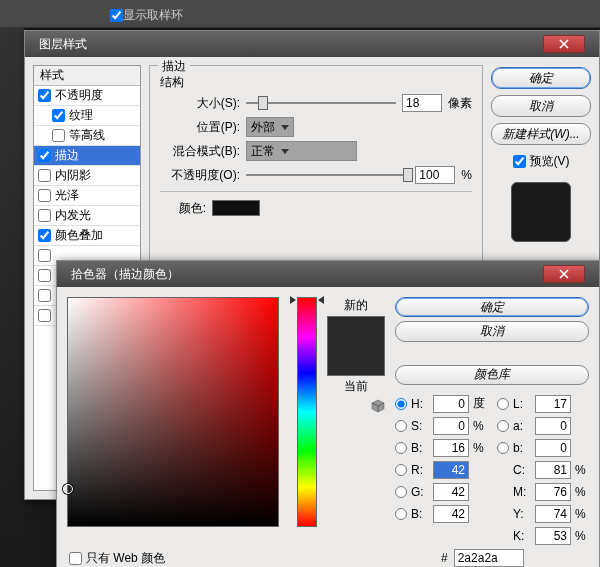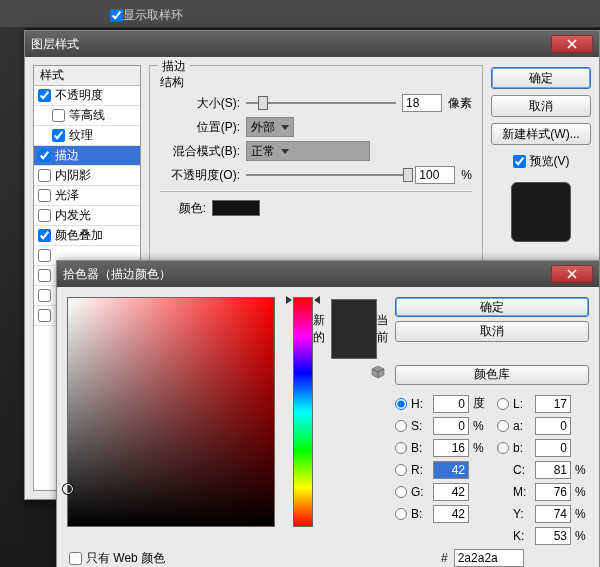--- a/index.html
+++ b/index.html
@@ -2,21 +2,21 @@
 <html><head>
 <meta charset="utf-8">
 <style>
 * { box-sizing: border-box; margin: 0; padding: 0; font-family: "Microsoft YaHei", Tahoma, sans-serif; font-size: 12px; }
 body { width: 600px; height: 567px; background: #1a1a1a; overflow: hidden; position: relative; }
 .bg-top { position: absolute; top: 0; left: 0; width: 600px; height: 28px; background: #4a4a4a; border-bottom: 1px solid #333; }
 .bg-checkbox { position: absolute; top: 7px; left: 110px; display: flex; align-items: center; color: #ccc; }
 .bg-left { position: absolute; top: 28px; left: 0; width: 24px; height: 540px; background: linear-gradient(180deg, #333, #1a1a1a); }
 
 .dialog { position: absolute; background: #eceae8; border: 1px solid #888; box-shadow: 2px 2px 10px rgba(0,0,0,0.6); }
-.titlebar { height: 26px; background: linear-gradient(180deg, #666, #444); display: flex; align-items: center; padding: 0 6px; color: #fff; gap: 48px; }
+.titlebar { height: 26px; background: linear-gradient(180deg, #666, #444); display: flex; align-items: center; padding: 0 14px; color: #fff; gap: 48px; }
 .titlebar .title { flex: 1; }
 .titlebar .close { width: 42px; height: 18px; background: linear-gradient(180deg, #d85a5a, #b03030); border: 1px solid #803030; border-radius: 2px; display: flex; align-items: center; justify-content: center; cursor: pointer; }
 .titlebar .close svg { width: 10px; height: 10px; }
 .dialog-body { padding: 8px; position: relative; }
 
 
 .ls-dialog { top: 30px; left: 24px; width: 576px; height: 470px; }
 .ls-body { display: flex; gap: 8px; height: calc(100% - 26px); }
 .styles-panel { width: 108px; border: 1px solid #999; background: #fff; }
 .styles-header { height: 20px; background: #eee; border-bottom: 1px solid #bbb; display: flex; align-items: center; padding: 0 6px; }
@@ -32,38 +32,38 @@
 .row .lbl { width: 80px; text-align: right; }
 .row input[type=text] { width: 40px; height: 18px; border: 1px solid #888; padding: 0 3px; text-align: left; background: #fff; }
 .slider { flex: 1; height: 18px; position: relative; display: flex; align-items: center; }
 .slider .track { height: 2px; background: #888; width: 100%; }
 .slider .thumb { position: absolute; width: 10px; height: 14px; background: #ddd; border: 1px solid #666; top: 2px; }
 .dropdown { display: inline-flex; align-items: center; height: 20px; border: 1px solid #888; background: #a3a3a3; padding: 0 4px; cursor: pointer; }
 .dropdown .arrow { margin-left: 6px; border-left: 4px solid transparent; border-right: 4px solid transparent; border-top: 5px solid #333; }
 .swatch { width: 48px; height: 16px; border: 1px solid #666; background: #111; cursor: pointer; }
 
 .right-panel { width: 100px; display: flex; flex-direction: column; gap: 6px; padding-top: 2px; }
-.btn { height: 22px; border: 1px solid #888; background: linear-gradient(180deg, #fdfdfd, #e2e2e2); border-radius: 3px; display: flex; align-items: center; justify-content: center; cursor: pointer; }
+.btn { height: 22px; border: 1px solid #888; background: linear-gradient(180deg, #fdfdfd, #e2e2e2); border-radius: 10px; display: flex; align-items: center; justify-content: center; cursor: pointer; font-style: italic; }
 .btn.primary { border: 1px solid #3a6db8; box-shadow: 0 0 0 1px #6ea3e8 inset; }
 .preview-chk { display: flex; align-items: center; gap: 4px; justify-content: center; margin-top: 2px; }
 .preview-box { width: 60px; height: 60px; background: #1a1a1a; border: 1px solid #555; margin: 6px auto 0; border-radius: 6px; }
 
 
 .cp-dialog { top: 260px; left: 56px; width: 544px; height: 318px; }
 .cp-body { display: flex; gap: 10px; height: calc(100% - 26px); padding: 10px; }
 .sv-area { width: 230px; height: 230px; position: relative; cursor: crosshair; background: linear-gradient(to top, #000, rgba(0,0,0,0)), linear-gradient(to right, #fff, #ff0000); border: 1px solid #666; }
 .sv-cursor { position: absolute; width: 10px; height: 10px; border: 1px solid #fff; border-radius: 50%; box-shadow: 0 0 0 1px #000; left: -5px; bottom: 32px; }
 .hue-bar { width: 22px; height: 230px; margin-left: 8px; background: linear-gradient(to bottom, #f00 0%, #f0f 17%, #00f 33%, #0ff 50%, #0f0 67%, #ff0 83%, #f00 100%); border: 1px solid #666; position: relative; cursor: pointer; }
 .hue-thumb { position: absolute; left: -6px; right: -6px; top: -2px; height: 6px; }
 .hue-thumb::before, .hue-thumb::after { content: ''; position: absolute; width: 0; height: 0; border-top: 4px solid transparent; border-bottom: 4px solid transparent; }
 .hue-thumb::before { left: -2px; border-left: 6px solid #333; }
 .hue-thumb::after { right: -2px; border-right: 6px solid #333; }
 
 .cp-mid { width: 62px; display: flex; flex-direction: column; align-items: center; }
-.newcur-wrap { display: flex; flex-direction: row; align-items: center; }
+.newcur-wrap { display: flex; flex-direction: column; align-items: center; }
 .newcur-box { width: 58px; height: 60px; border: 1px solid #666; display: flex; flex-direction: column; margin: 2px 0; }
 .newcur-box div { flex: 1; }
 .cube-icon { width: 14px; height: 14px; margin-top: 4px; align-self: flex-end; }
 
 .cp-right { flex: 1; display: flex; flex-direction: column; gap: 4px; }
 .cp-right .btn { width: 100%; }
 .vals { margin-top: 6px; display: grid; grid-template-columns: 1fr 1fr; column-gap: 10px; row-gap: 4px; }
 .val-row { display: flex; align-items: center; gap: 4px; }
 .val-row .rad { width: 12px; height: 12px; }
 .val-row .k { width: 18px; }
@@ -97,26 +97,26 @@
   </div>
   <div class="dialog-body ls-body">
     <div class="styles-panel">
       <div class="styles-header">样式</div>
       <div id="style-items">
           <div class="style-item">
             <input type="checkbox" checked="" style="">
             <span>不透明度</span>
           </div>
           <div class="style-item indent">
-            <input type="checkbox" style="">
-            <span>等高线</span>
-          </div>
-          <div class="style-item indent">
             <input type="checkbox" checked="" style="">
             <span>纹理</span>
+          </div>
+          <div class="style-item indent">
+            <input type="checkbox" style="">
+            <span>等高线</span>
           </div>
           <div class="style-item selected">
             <input type="checkbox" checked="" style="">
             <span>描边</span>
           </div>
           <div class="style-item">
             <input type="checkbox" style="">
             <span>内阴影</span>
           </div>
           <div class="style-item">
@@ -166,21 +166,21 @@
           </div>
           <div class="row">
             <span class="lbl">位置(P):</span>
             <div class="dropdown">
                 <span>外部</span>
                 <span class="arrow"></span>
               </div>
           </div>
           <div class="row">
             <span class="lbl">混合模式(B):</span>
-            <div class="dropdown" style="width:124px">
+            <div class="dropdown" style="width:111px">
                 <span>正常</span>
                 <span class="arrow"></span>
               </div>
           </div>
           <div class="row">
             <span class="lbl">不透明度(O):</span>
             <div class="slider">
                 <div class="track"></div>
                 <div class="thumb" style="left:96%"></div>
               </div>

